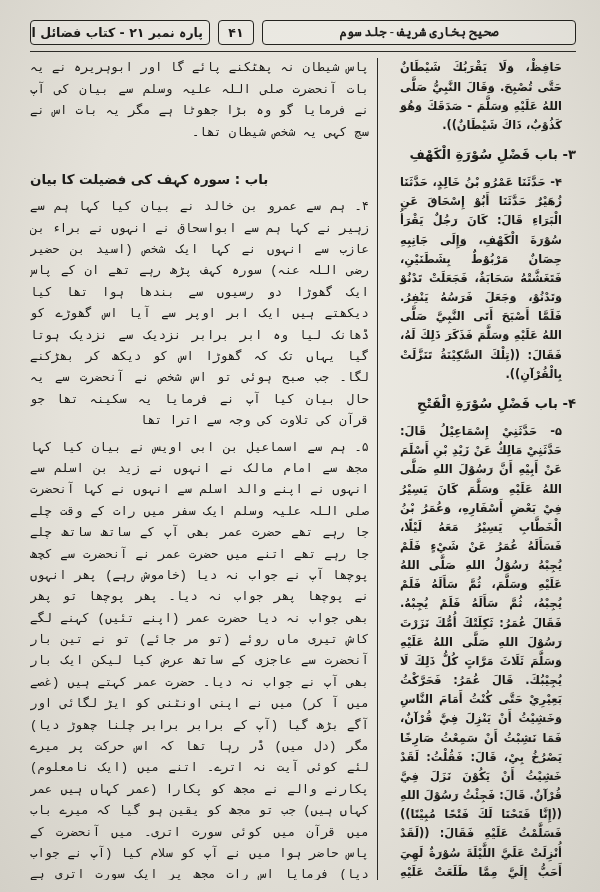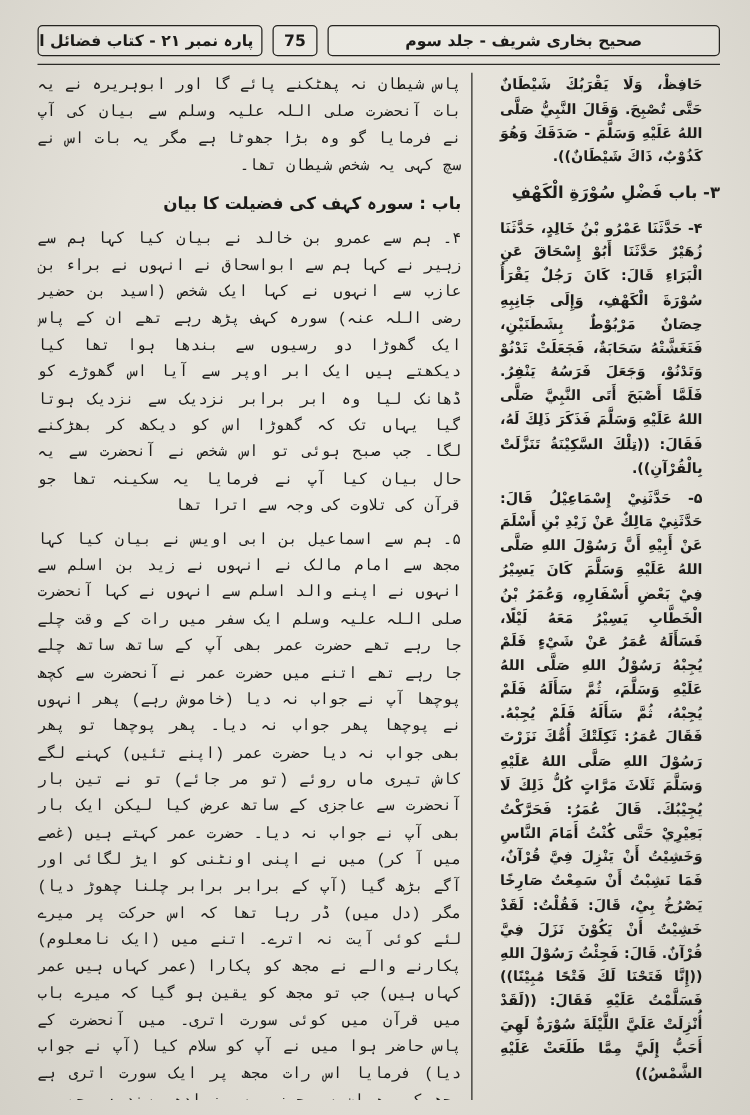--- a/index.html
+++ b/index.html
@@ -23,21 +23,21 @@
     border-radius:4px;
     background:rgba(255,255,255,.18);
     text-align:center;
     font-weight:bold;
     font-size:12.5px;
     line-height:1.55;
     padding:2px 6px;
     white-space:nowrap;
     overflow:hidden;
   }
-  .hbox.title{flex:0 0 300px;}
+  .hbox.title{flex:0 0 300px;font-family:Liberation Serif, serif;}
   .hbox.num{flex:0 0 30px;padding:2px 2px;}
   .hbox.chapter{flex:1;}
   .header-rule{border:0;border-top:1.4px solid #2b2a26;margin:6px 0 0;}
   
   .pbody{flex:1;display:flex;margin-top:6px;overflow:hidden;}
   .arabic-col{
     flex:0 0 190px;width:190px;
     font-weight:bold;
     font-size:11.4px;line-height:1.68;
     text-align:justify;
@@ -51,47 +51,48 @@
   }
   .divider{flex:0 0 0;border-left:1.3px solid #2b2a26;margin:0 8px;}
   .urdu-col{
     flex:1;min-width:0;
     font-size:12.3px;line-height:1.74;
     text-align:justify;
     overflow:hidden;
   }
   .urdu-col p{margin:0 0 5px;font-family:Liberation Mono, monospace;}
   .urdu-heading{
-    text-align:right;
+    text-align:left;
     font-weight:bold;
     font-size:13.4px;
-    margin:8px 0 6px;
+    margin:24px 0 6px;
   }
 </style>
 </head>
 <body>
 
 <div class="page">
 
   <div class="header">
     <div class="hbox title">صحیح بخاری شریف - جلد سوم</div>
-    <div class="hbox num">75</div>
+    <div class="hbox num">۴۱</div>
     <div class="hbox chapter">پارہ نمبر ۲۱ - کتاب فضائل القرآن</div>
   </div>
 
   <hr class="header-rule">
 
   <div class="pbody">
 
     <div class="arabic-col" lang="ar">
       <p>حَافِظْ، وَلَا يَقْرَبُكَ شَيْطَانٌ حَتَّى تُصْبِحَ. وَقَالَ النَّبِيُّ صَلَّى اللهُ عَلَيْهِ وَسَلَّمَ - صَدَقَكَ وَهُوَ كَذُوْبٌ، ذَاكَ شَيْطَانٌ)).</p>
 
       <div class="arabic-heading">۳- باب فَضْلِ سُوْرَةِ الْكَهْفِ</div>
       <p>۴- حَدَّثَنَا عَمْرُو بْنُ خَالِدٍ، حَدَّثَنَا زُهَيْرٌ حَدَّثَنَا أَبُوْ إِسْحَاقَ عَنِ الْبَرَاءِ قَالَ: كَانَ رَجُلٌ يَقْرَأُ سُوْرَةَ الْكَهْفِ، وَإِلَى جَانِبِهِ حِصَانٌ مَرْبُوْطٌ بِشَطَنَيْنِ، فَتَغَشَّتْهُ سَحَابَةٌ، فَجَعَلَتْ تَدْنُوْ وَتَدْنُوْ، وَجَعَلَ فَرَسُهُ يَنْفِرُ. فَلَمَّا أَصْبَحَ أَتَى النَّبِيَّ صَلَّى اللهُ عَلَيْهِ وَسَلَّمَ فَذَكَرَ ذَلِكَ لَهُ، فَقَالَ: ((تِلْكَ السَّكِيْنَةُ تَنَزَّلَتْ بِالْقُرْآنِ)).</p>
 
+      <div class="arabic-heading">۴- باب فَضْلِ سُوْرَةِ الْفَتْحِ</div>
       <p>۵- حَدَّثَنِيْ إِسْمَاعِيْلُ قَالَ: حَدَّثَنِيْ مَالِكٌ عَنْ زَيْدِ بْنِ أَسْلَمَ عَنْ أَبِيْهِ أَنَّ رَسُوْلَ اللهِ صَلَّى اللهُ عَلَيْهِ وَسَلَّمَ كَانَ يَسِيْرُ فِيْ بَعْضِ أَسْفَارِهِ، وَعُمَرُ بْنُ الْخَطَّابِ يَسِيْرُ مَعَهُ لَيْلًا، فَسَأَلَهُ عُمَرُ عَنْ شَيْءٍ فَلَمْ يُجِبْهُ رَسُوْلُ اللهِ صَلَّى اللهُ عَلَيْهِ وَسَلَّمَ، ثُمَّ سَأَلَهُ فَلَمْ يُجِبْهُ، ثُمَّ سَأَلَهُ فَلَمْ يُجِبْهُ. فَقَالَ عُمَرُ: ثَكِلَتْكَ أُمُّكَ نَزَرْتَ رَسُوْلَ اللهِ صَلَّى اللهُ عَلَيْهِ وَسَلَّمَ ثَلَاثَ مَرَّاتٍ كُلُّ ذَلِكَ لَا يُجِيْبُكَ. قَالَ عُمَرُ: فَحَرَّكْتُ بَعِيْرِيْ حَتَّى كُنْتُ أَمَامَ النَّاسِ وَخَشِيْتُ أَنْ يَنْزِلَ فِيَّ قُرْآنٌ، فَمَا نَشِبْتُ أَنْ سَمِعْتُ صَارِخًا يَصْرُخُ بِيْ، قَالَ: فَقُلْتُ: لَقَدْ خَشِيْتُ أَنْ يَكُوْنَ نَزَلَ فِيَّ قُرْآنٌ. قَالَ: فَجِئْتُ رَسُوْلَ اللهِ ((إِنَّا فَتَحْنَا لَكَ فَتْحًا مُبِيْنًا)) فَسَلَّمْتُ عَلَيْهِ فَقَالَ: ((لَقَدْ أُنْزِلَتْ عَلَيَّ اللَّيْلَةَ سُوْرَةٌ لَهِيَ أَحَبُّ إِلَيَّ مِمَّا طَلَعَتْ عَلَيْهِ الشَّمْسُ))</p>
     </div>
 
     <div class="divider"></div>
 
     <div class="urdu-col" lang="ur">
       <p>پاس شیطان نہ پھٹکنے پائے گا اور ابوہریرہ نے یہ بات آنحضرت صلی اللہ علیہ وسلم سے بیان کی آپ نے فرمایا گو وہ بڑا جھوٹا ہے مگر یہ بات اس نے سچ کہی یہ شخص شیطان تھا۔</p>
 
       <div class="urdu-heading">باب : سورہ کہف کی فضیلت کا بیان</div>
       <p>۴۔ ہم سے عمرو بن خالد نے بیان کیا کہا ہم سے زہیر نے کہا ہم سے ابواسحاق نے انہوں نے براء بن عازب سے انہوں نے کہا ایک شخص (اسید بن حضیر رضی اللہ عنہ) سورہ کہف پڑھ رہے تھے ان کے پاس ایک گھوڑا دو رسیوں سے بندھا ہوا تھا کیا دیکھتے ہیں ایک ابر اوپر سے آیا اس گھوڑے کو ڈھانک لیا وہ ابر برابر نزدیک سے نزدیک ہوتا گیا یہاں تک کہ گھوڑا اس کو دیکھ کر بھڑکنے لگا۔ جب صبح ہوئی تو اس شخص نے آنحضرت سے یہ حال بیان کیا آپ نے فرمایا یہ سکینہ تھا جو قرآن کی تلاوت کی وجہ سے اترا تھا</p>

